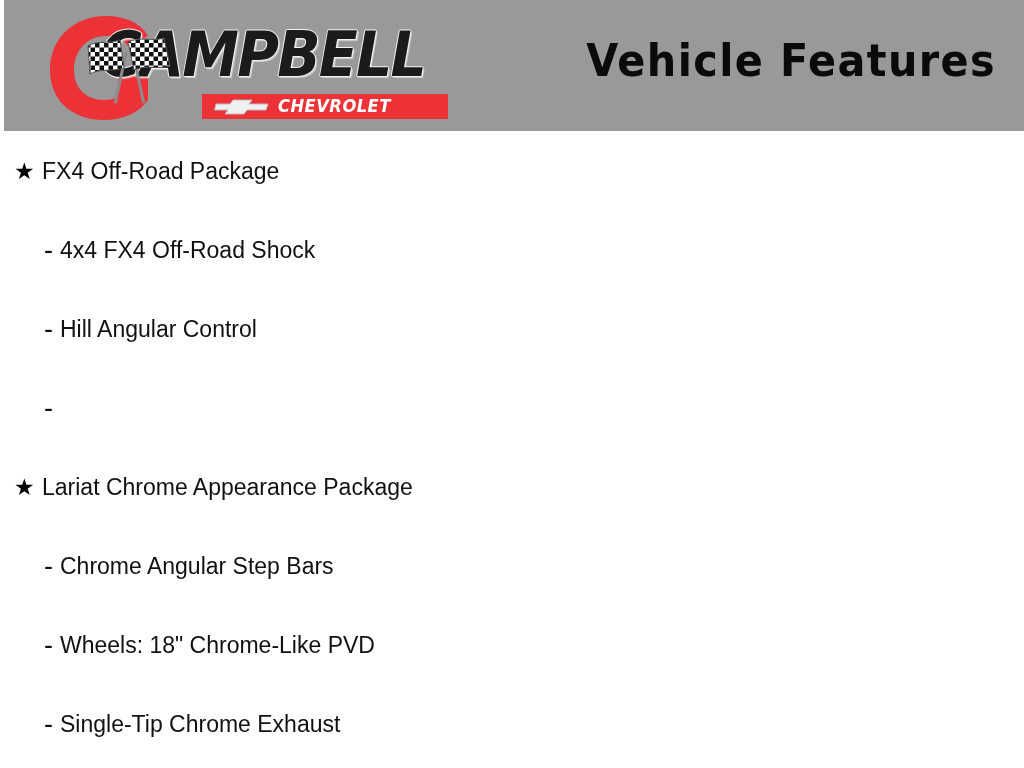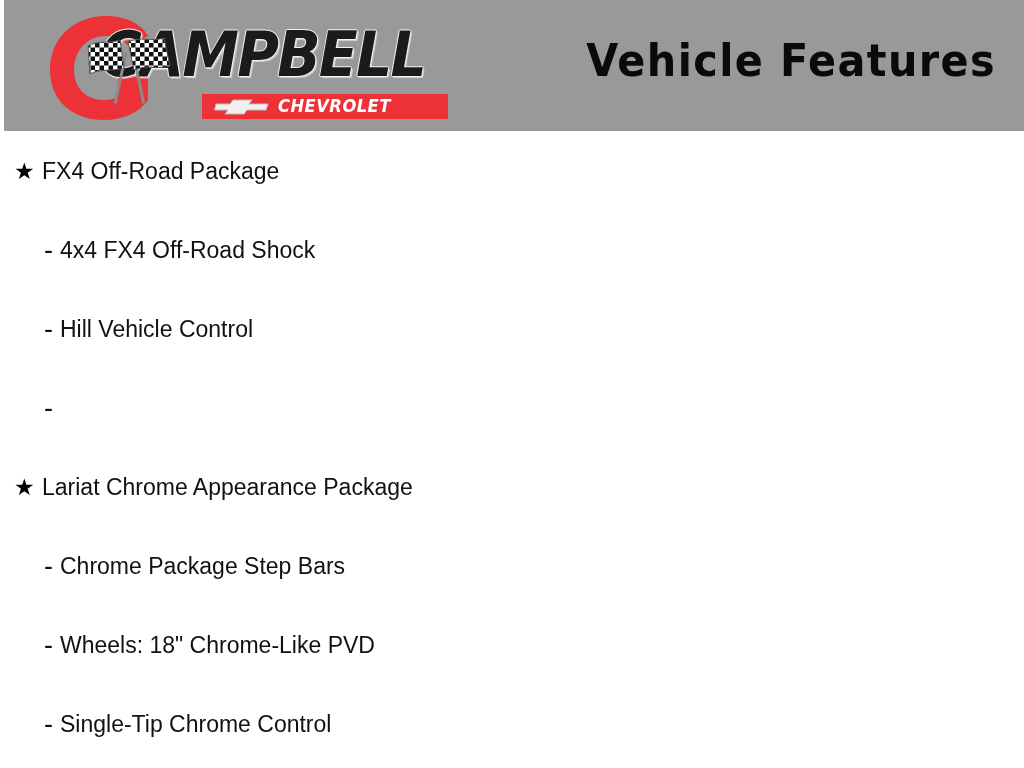--- a/index.html
+++ b/index.html
@@ -249,41 +249,41 @@
       <span class="feature-text">FX4 Off-Road Package</span>
     </div>
 
     <div class="feature-row level-2">
       <span class="bullet-dash">-</span>
       <span class="feature-text">4x4 FX4 Off-Road Shock</span>
     </div>
 
     <div class="feature-row level-2">
       <span class="bullet-dash">-</span>
-      <span class="feature-text">Hill Vehicle Control</span>
+      <span class="feature-text">Hill Angular Control</span>
     </div>
 
     <div class="feature-row level-2">
       <span class="bullet-dash">-</span>
     </div>
 
     <div class="feature-row level-1">
       <span class="bullet-star">★</span>
       <span class="feature-text">Lariat Chrome Appearance Package</span>
     </div>
 
     <div class="feature-row level-2">
       <span class="bullet-dash">-</span>
-      <span class="feature-text">Chrome Package Step Bars</span>
+      <span class="feature-text">Chrome Angular Step Bars</span>
     </div>
 
     <div class="feature-row level-2">
       <span class="bullet-dash">-</span>
       <span class="feature-text">Wheels: 18" Chrome-Like PVD</span>
     </div>
 
     <div class="feature-row level-2">
       <span class="bullet-dash">-</span>
-      <span class="feature-text">Single-Tip Chrome Control</span>
+      <span class="feature-text">Single-Tip Chrome Exhaust</span>
     </div>
 
   </div>
 </div>
 
 </body></html>

